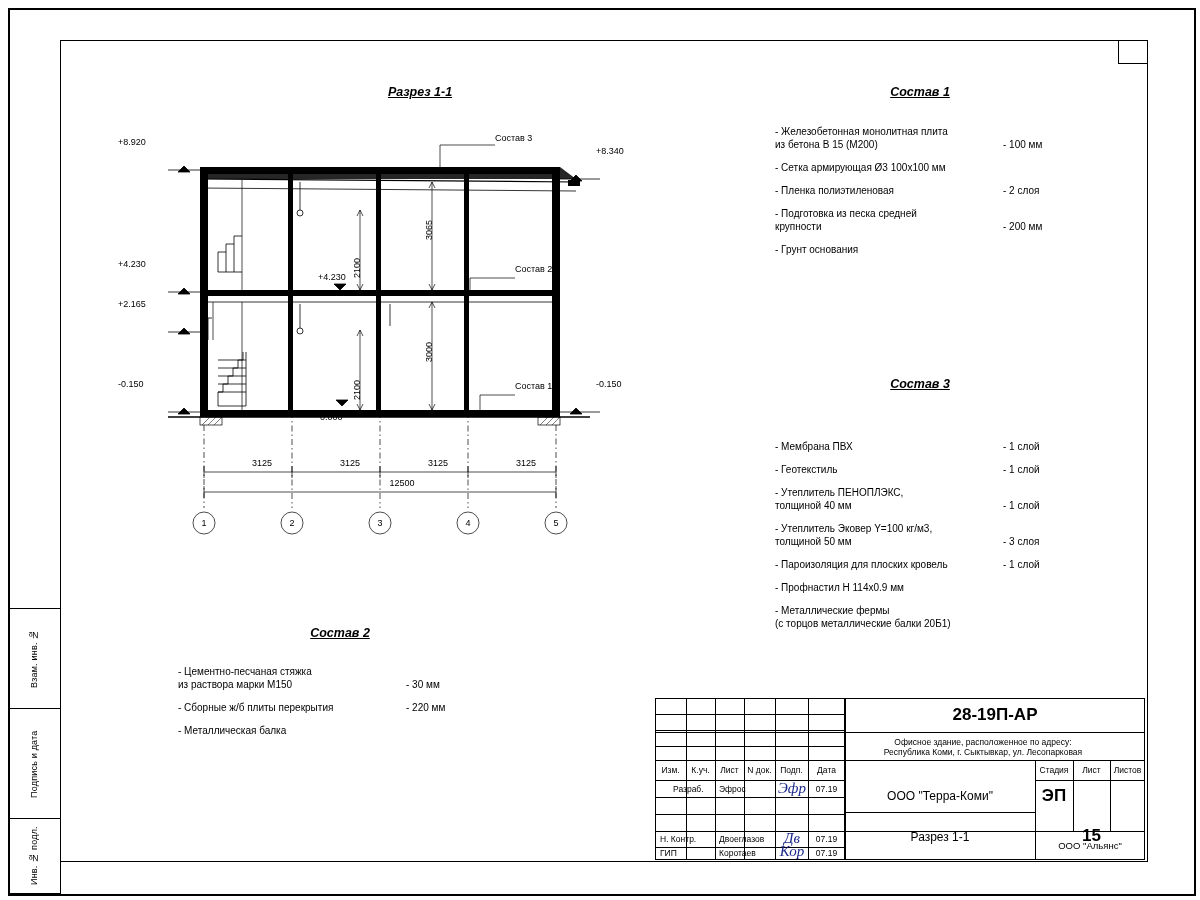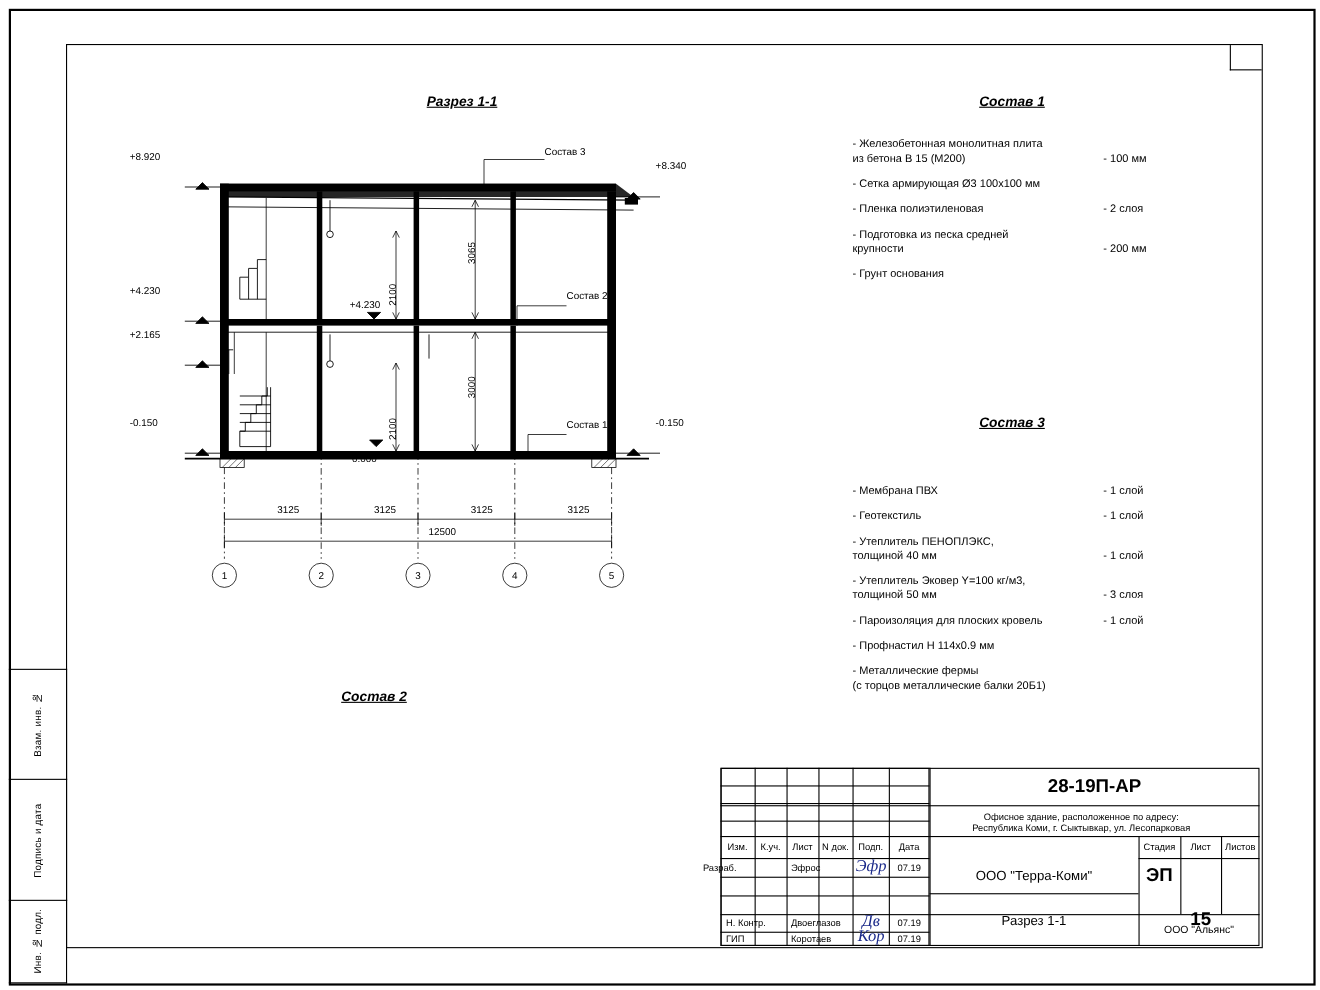--- a/index.html
+++ b/index.html
@@ -281,20 +281,35 @@
       <span class="val"></span>
     </div>
     <div class="row">
       <span class="txt">- Металлические фермы
   (с торцов металлические балки 20Б1)</span>
       <span class="val"></span>
     </div>
   </div>
 
   <div class="title" style="left:250px;top:626px;width:180px;">Состав 2</div>
+  <div class="spec" style="left:178px;top:665px;width:330px;">
+    <div class="row">
+      <span class="txt">- Цементно-песчаная стяжка
+  из раствора марки М150</span>
+      <span class="val" style="top:13px;">- 30 мм</span>
+    </div>
+    <div class="row">
+      <span class="txt">- Сборные ж/б плиты перекрытия</span>
+      <span class="val">- 220 мм</span>
+    </div>
+    <div class="row">
+      <span class="txt">- Металлическая балка</span>
+      <span class="val"></span>
+    </div>
+  </div>
 
   <div>
 
     <div class="tb" style="left:655px;top:698px;width:490px;height:162px;border-width:1.4px;"></div>
 
     <div class="tb" style="left:655px;top:698px;width:190px;height:162px;"></div>
 
     <div class="tb" style="left:686px;top:698px;width:0;height:162px;border-width:0 0 0 1px;"></div>
     <div class="tb" style="left:715px;top:698px;width:0;height:162px;border-width:0 0 0 1px;"></div>
     <div class="tb" style="left:744px;top:698px;width:0;height:162px;border-width:0 0 0 1px;"></div>
@@ -324,21 +339,21 @@
     <div class="tbtxt" style="left:847px;top:734px;width:272px;height:26px;white-space:pre-line;">Офисное здание, расположенное по адресу:
 Республика Коми, г. Сыктывкар, ул. Лесопарковая</div>
 
     <div class="tbtxt" style="left:655px;top:760px;width:31px;height:20px;">Изм.</div>
     <div class="tbtxt" style="left:686px;top:760px;width:29px;height:20px;">К.уч.</div>
     <div class="tbtxt" style="left:715px;top:760px;width:29px;height:20px;">Лист</div>
     <div class="tbtxt" style="left:744px;top:760px;width:31px;height:20px;">N док.</div>
     <div class="tbtxt" style="left:775px;top:760px;width:33px;height:20px;">Подп.</div>
     <div class="tbtxt" style="left:808px;top:760px;width:37px;height:20px;">Дата</div>
 
-    <div class="tbtxt" style="left:638px;top:780px;width:56px;height:17px;justify-content:flex-start;padding-left:1px;text-align:center;">Разраб.</div>
+    <div class="tbtxt" style="left:657px;top:780px;width:56px;height:17px;justify-content:flex-start;padding-left:16px;text-align:center;">Разраб.</div>
     <div class="tbtxt" style="left:716px;top:780px;width:58px;height:17px;justify-content:flex-start;padding-left:3px;">Эфрос</div>
     <div class="tbtxt sig" style="left:776px;top:778px;width:32px;height:19px;">Эфр</div>
     <div class="tbtxt" style="left:808px;top:780px;width:37px;height:17px;">07.19</div>
 
     <div class="tbtxt" style="left:657px;top:831px;width:56px;height:16px;justify-content:flex-start;padding-left:3px;">Н. Контр.</div>
     <div class="tbtxt" style="left:716px;top:831px;width:58px;height:16px;justify-content:flex-start;padding-left:3px;">Двоеглазов</div>
     <div class="tbtxt sig" style="left:776px;top:829px;width:32px;height:18px;">Дв</div>
     <div class="tbtxt" style="left:808px;top:831px;width:37px;height:16px;">07.19</div>
 
     <div class="tbtxt" style="left:657px;top:845px;width:56px;height:15px;justify-content:flex-start;padding-left:3px;">ГИП</div>

